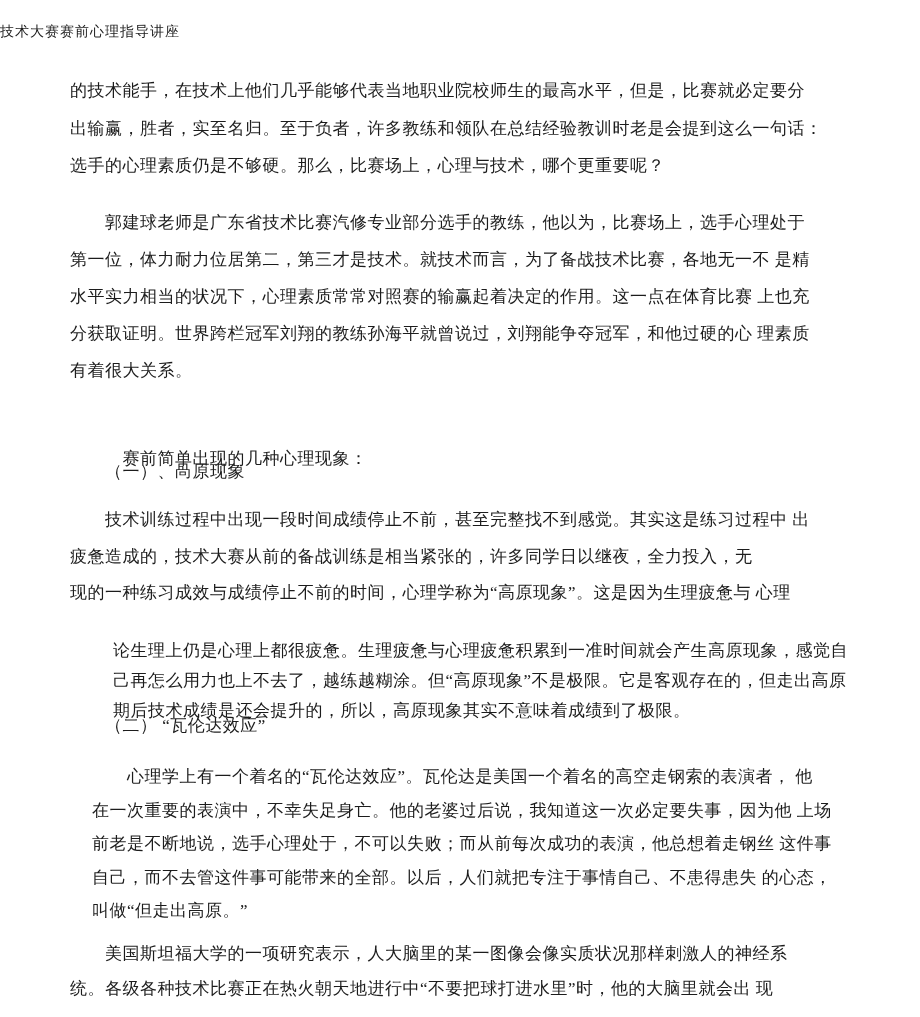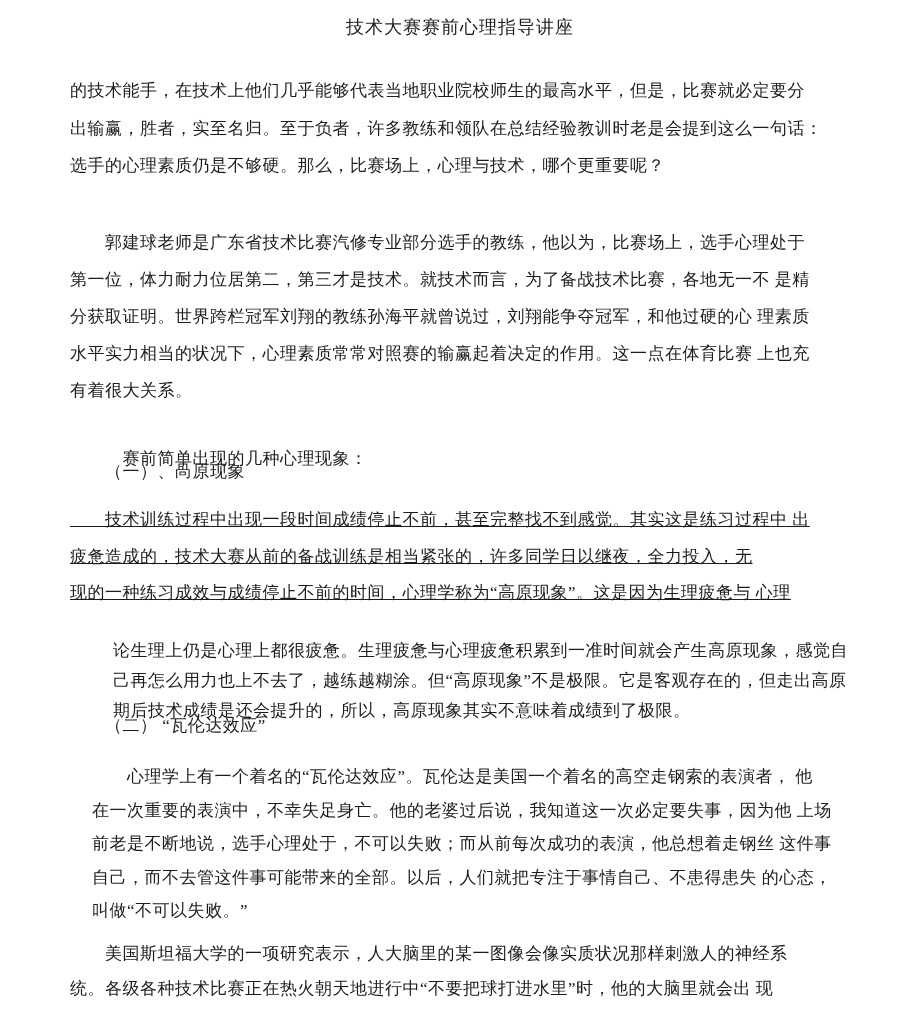--- a/index.html
+++ b/index.html
@@ -11,66 +11,65 @@
     position: relative;
     width: 920px;
     height: 1017px;
     background: #ffffff;
     overflow: hidden;
     font-family: "Liberation Serif", "DejaVu Serif", serif;
     color: #1c1c1c;
   }
   .doc-title {
     position: absolute;
-    top: 15px;
+    top: 23px;
     left: 0;
     width: 100%;
-    text-align: center;
-    font-size: 18px;
+    font-size: 14px;
     letter-spacing: 1px;
     white-space: nowrap;
   }
   .para {
     position: absolute;
     left: 70px;
     width: 800px;
     font-size: 17px;
   }
   .line {
     display: block;
     white-space: nowrap;
     letter-spacing: 0.5px;
   }
   
   .para-0 { top: 72px;  line-height: 37.5px; }
-  .para-1 { top: 224px; line-height: 37px;   }
+  .para-1 { top: 204px; line-height: 37px;   }
   .para-2 { top: 444px; line-height: 30px;   }
   .para-3 { top: 458px; line-height: 30px; font-family: Liberation Mono, monospace;   }
-  .para-4 { top: 502px; line-height: 36.5px; text-decoration: underline; }
+  .para-4 { top: 502px; line-height: 36.5px; }
   .para-5 { top: 636px; line-height: 30px; margin-left: 43px;   }
   .para-6 { top: 711px; line-height: 30px;   }
   .para-7 { top: 760px; line-height: 33.5px; margin-left: 22px; }
   .para-8 { top: 936px; line-height: 35px;   }
 </style>
 </head>
 <body>
 
 <div class="page">
   <div class="doc-title">技术大赛赛前心理指导讲座</div>
   <div id="paragraphs">
       <div class="para para-0">
         <div class="line">的技术能手，在技术上他们几乎能够代表当地职业院校师生的最高水平，但是，比赛就必定要分</div>
         <div class="line">出输赢，胜者，实至名归。至于负者，许多教练和领队在总结经验教训时老是会提到这么一句话：</div>
         <div class="line">选手的心理素质仍是不够硬。那么，比赛场上，心理与技术，哪个更重要呢？</div>
       </div>
       <div class="para para-1">
         <div class="line">　　郭建球老师是广东省技术比赛汽修专业部分选手的教练，他以为，比赛场上，选手心理处于</div>
         <div class="line">第一位，体力耐力位居第二，第三才是技术。就技术而言，为了备战技术比赛，各地无一不 是精</div>
+        <div class="line">水平实力相当的状况下，心理素质常常对照赛的输赢起着决定的作用。这一点在体育比赛 上也充</div>
         <div class="line">分获取证明。世界跨栏冠军刘翔的教练孙海平就曾说过，刘翔能争夺冠军，和他过硬的心 理素质</div>
-        <div class="line">水平实力相当的状况下，心理素质常常对照赛的输赢起着决定的作用。这一点在体育比赛 上也充</div>
         <div class="line">有着很大关系。</div>
       </div>
       <div class="para para-2">
         <div class="line">　　　赛前简单出现的几种心理现象：</div>
       </div>
       <div class="para para-3">
         <div class="line">　　（一）、咼原现象</div>
       </div>
       <div class="para para-4">
         <div class="line">　　技术训练过程中出现一段时间成绩停止不前，甚至完整找不到感觉。其实这是练习过程中 出</div>
@@ -83,20 +82,20 @@
         <div class="line">期后技术成绩是还会提升的，所以，高原现象其实不意味着成绩到了极限。</div>
       </div>
       <div class="para para-6">
         <div class="line">　　（二） “瓦伦达效应”</div>
       </div>
       <div class="para para-7">
         <div class="line">　　心理学上有一个着名的“瓦伦达效应”。瓦伦达是美国一个着名的高空走钢索的表演者， 他</div>
         <div class="line">在一次重要的表演中，不幸失足身亡。他的老婆过后说，我知道这一次必定要失事，因为他 上场</div>
         <div class="line">前老是不断地说，选手心理处于，不可以失败；而从前每次成功的表演，他总想着走钢丝 这件事</div>
         <div class="line">自己，而不去管这件事可能带来的全部。以后，人们就把专注于事情自己、不患得患失 的心态，</div>
-        <div class="line">叫做“不可以失败。”</div>
+        <div class="line">叫做“但走出高原。”</div>
       </div>
       <div class="para para-8">
         <div class="line">　　美国斯坦福大学的一项研究表示，人大脑里的某一图像会像实质状况那样刺激人的神经系</div>
         <div class="line">统。各级各种技术比赛正在热火朝天地进行中“不要把球打进水里”时，他的大脑里就会出 现</div>
       </div>
     </div>
 </div>
 
 </body></html>

